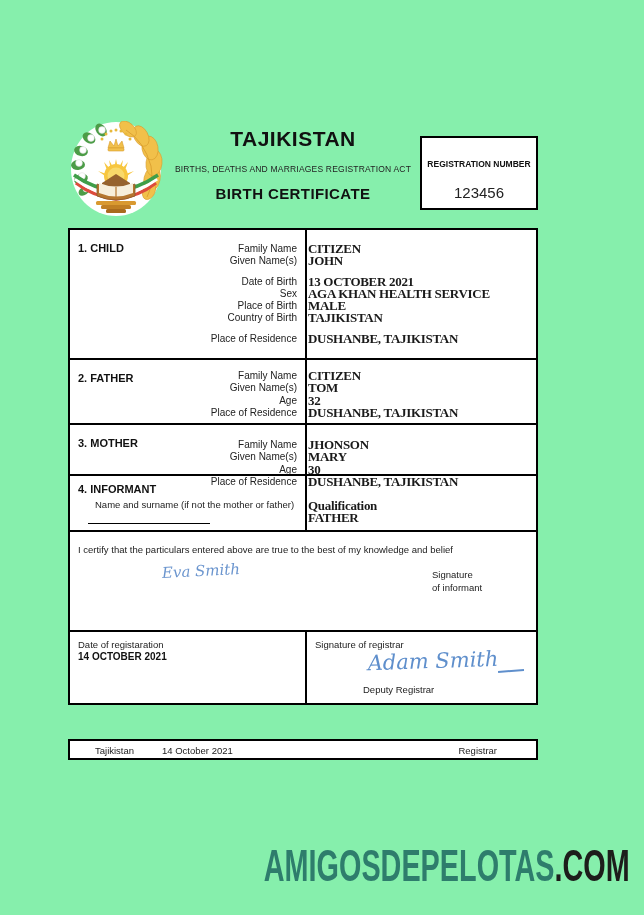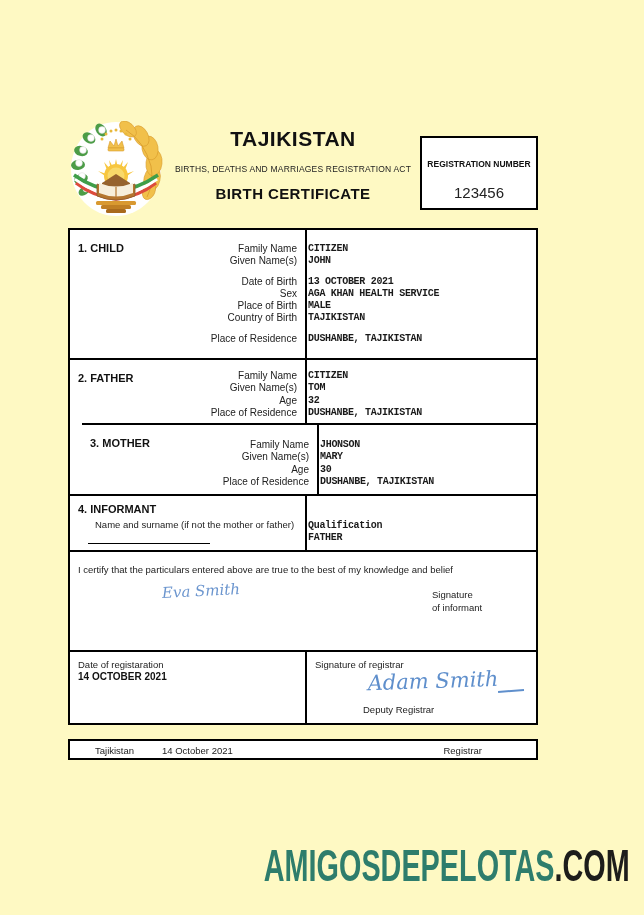--- a/index.html
+++ b/index.html
@@ -1,18 +1,18 @@
 <!DOCTYPE html>
 <html><head>
 <meta charset="utf-8">
 <style>
   * { margin:0; padding:0; box-sizing:border-box; }
   html,body { background:#ffffff; }
   .page {
-    position:relative; width:644px; height:915px; background:#fef9c3;
+    position:relative; width:644px; height:915px; background:#86efac;
     font-family:"Liberation Sans", sans-serif; color:#1a1a1a; overflow:hidden;
   }
 
   
   .emblem { position:absolute; left:64px; top:121px; width:104px; height:97px; }
   .header-center { position:absolute; left:160px; top:127px; width:266px; text-align:center; }
   .country-title { font-size:21px; font-weight:bold; letter-spacing:.5px; color:#111; }
   .act-line { margin-top:13px; font-size:8.5px; letter-spacing:.2px; color:#222; }
   .doc-title { margin-top:11px; font-size:15px; font-weight:bold; letter-spacing:.4px; color:#111; }
 
@@ -22,31 +22,31 @@
   }
   .reg-label { margin-top:21px; font-size:8.5px; font-weight:bold; color:#111; }
   .reg-number { margin-top:15px; font-size:15px; color:#222; }
 
   
   .cert-table { position:absolute; left:68px; top:228px; width:470px; border:2px solid #000; background:#fff; }
   .row { position:relative; }
   .row + .row { border-top:2px solid #000; }
   .r-child { height:128px; }
   .r-father { height:65px; }
-  .r-mother { height:71px;margin-left:12px; }
+  .r-mother { height:51px; }
   .r-informant { height:56px; }
   .r-certify { height:100px; }
   .r-registrar { height:73px; }
   .divider { position:absolute; left:235px; top:0; bottom:0; width:2px; background:#000; }
 
   .sec-heading { position:absolute; left:8px; top:12px; font-size:11px; font-weight:bold; color:#111; white-space:nowrap; }
   .labels { position:absolute; left:0; top:13px; width:227px; text-align:right; font-size:10px; line-height:12.3px; color:#222; }
   .values {
     position:absolute; left:238px; top:13px;
-    font-family:Liberation Mono, monospace; font-weight:bold; font-size:10px;
+    font-family:Liberation Serif, serif; font-weight:bold; font-size:13px;
     line-height:12.3px; color:#1a1a1a; white-space:nowrap; letter-spacing:-.3px;
   }
   .gap { height:8px; }
   .r-father .labels, .r-father .values { top:10px; }
   .r-mother .labels, .r-mother .values { top:14px; }
 
   
   .informant-name-label { position:absolute; left:25px; top:23px; font-size:9.5px; color:#222; white-space:nowrap; }
   .informant-underline { position:absolute; left:18px; top:47px; width:122px; height:1px; background:#000; }
   .r-informant .sec-heading { top:7px; }
@@ -66,21 +66,21 @@
   .sig-reg-label { position:absolute; left:245px; top:7px; font-size:9.5px; color:#222; white-space:nowrap; }
   .registrar-sig { position:absolute; left:288px; top:17px; width:150px; text-align:center; font-size:21px; transform:rotate(-2deg); color:#5f8fcc; }
   .sig-flourish { position:absolute; left:428px; top:38px; width:26px; height:1.5px; background:#5f8fcc; transform:rotate(-4deg); }
   .deputy-title { position:absolute; left:245px; top:52px; font-size:9.5px; color:#222; white-space:nowrap;padding-left:48px; }
 
   
   .bottom-bar { position:absolute; left:68px; top:739px; width:470px; height:21px; border:2px solid #000; background:#fff; }
   .bottom-bar span { position:absolute; top:50%; transform:translateY(-50%); font-size:9.5px; color:#222; white-space:nowrap; }
   .bar-country { left:25px; }
   .bar-date { left:92px; }
-  .bar-role { right:54px; }
+  .bar-role { right:39px; }
 
   
   .watermark {
     position:absolute; top:843px; right:14px; white-space:nowrap;
     font-size:45px; line-height:1; font-weight:bold; letter-spacing:0;
     transform:scaleX(0.64); transform-origin:right top;
   }
 </style>
 </head>
 <body>

